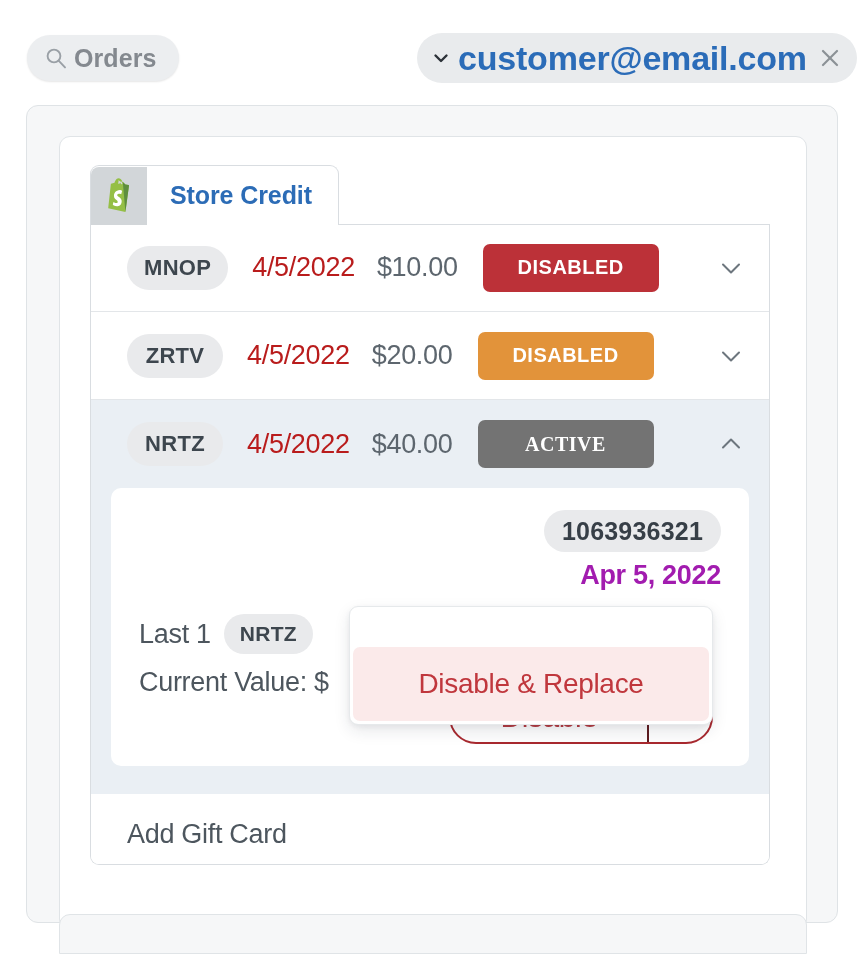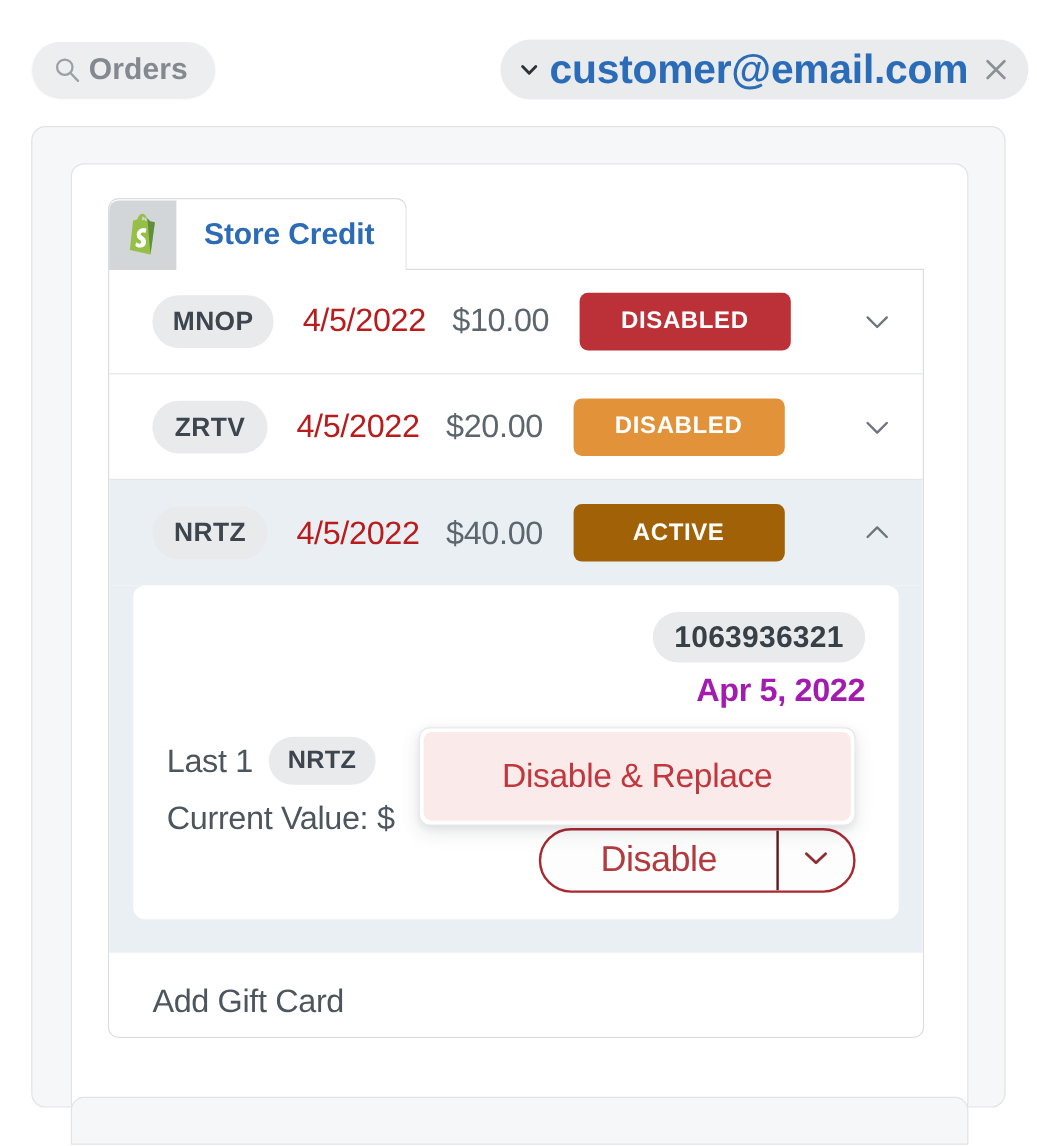--- a/index.html
+++ b/index.html
@@ -180,21 +180,21 @@
     border-radius: 9px;
     padding: 3px;
     box-shadow: 0 6px 16px rgba(30,40,55,0.10), 0 2px 5px rgba(30,40,55,0.06);
     z-index: 20;
   }
   .dd-item {
     height: 74px;
     display: flex; align-items: center; justify-content: center;
     background: #fbeaea;
     border-radius: 7px;
-    font-size: 28px; color: #c0373d; letter-spacing: -.3px;
+    font-size: 28px; color: #c0373d; letter-spacing: -.3px; margin-top: 37px;
   }
 
   
   .split-btn {
     position: absolute; right: 36px; top: 202px;
     display: flex; align-items: stretch;
     height: 54px;
     border: 2px solid #a8292f;
     border-radius: 27px;
     background: #fdfdfd;
@@ -304,21 +304,21 @@
             <svg viewBox="0 0 28 28" fill="none" xmlns="http://www.w3.org/2000/svg">
               <path d="M6 10.5 L14 18.5 L22 10.5" stroke="#6d767e" stroke-width="2" stroke-linecap="round" stroke-linejoin="round"></path>
             </svg>
           </span>
         </div>
 
         <div class="gc-row expanded-head">
           <span class="code-pill">NRTZ</span>
           <span class="gc-date">4/5/2022</span>
           <span class="gc-amount">$40.00</span>
-          <span class="status-badge" style="background:#a16207;">ACTIVE</span>
+          <span class="status-badge" style="background:#737373;font-family:Liberation Serif, serif;">ACTIVE</span>
           <span class="row-chev">
             <svg viewBox="0 0 28 28" fill="none" xmlns="http://www.w3.org/2000/svg">
               <path d="M6 17.5 L14 9.5 L22 17.5" stroke="#6d767e" stroke-width="2" stroke-linecap="round" stroke-linejoin="round"></path>
             </svg>
           </span>
         </div>
 
         <div class="expanded-body">
           <div class="detail-card">
 

